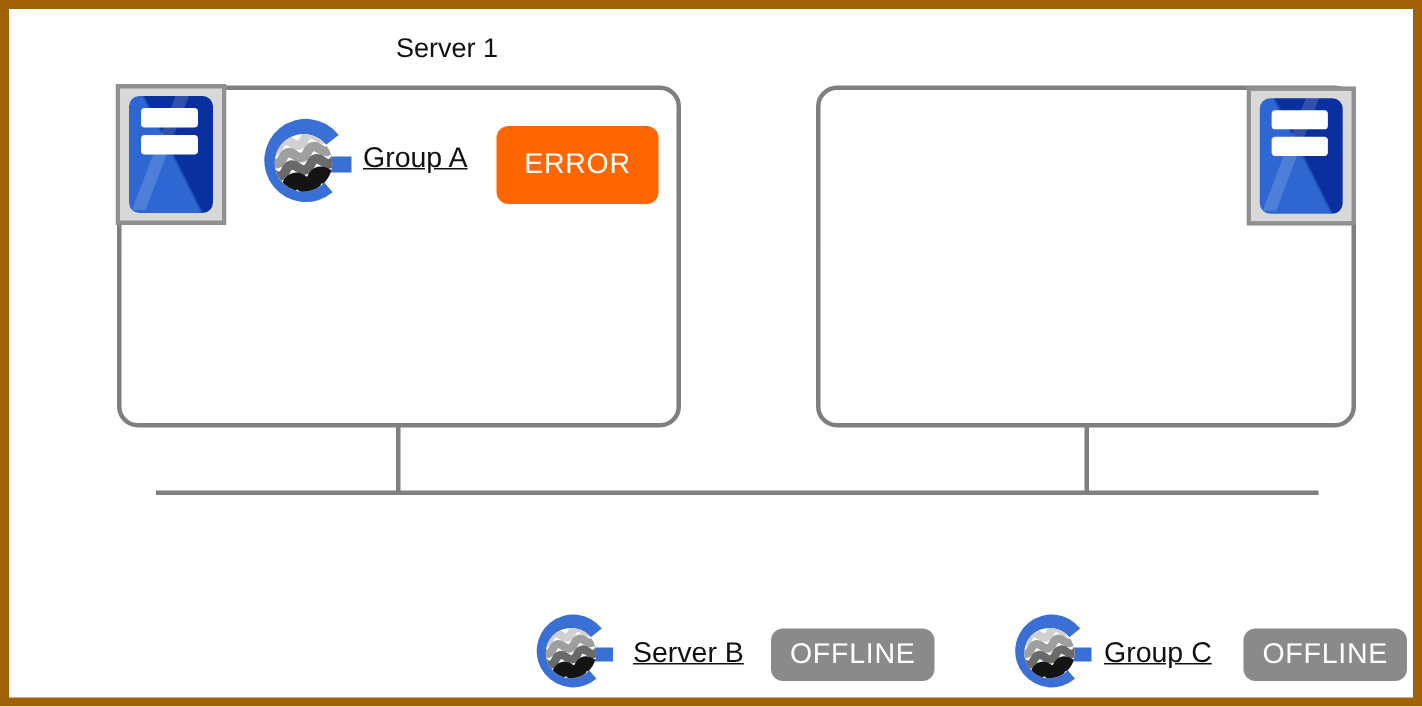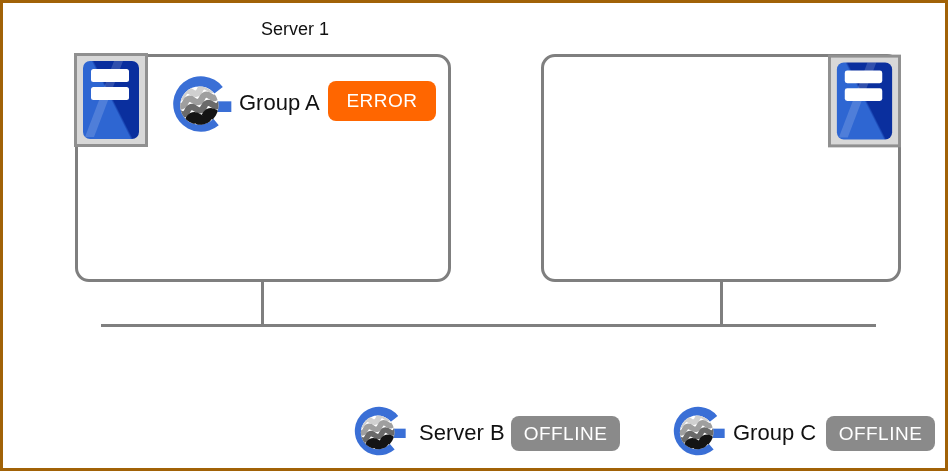--- a/index.html
+++ b/index.html
@@ -1,30 +1,30 @@
 <!DOCTYPE html>
 <html><head>
 <meta charset="utf-8">
 <style>
   html,body{margin:0;padding:0;background:#fff;}
   .stage{
     position:relative;width:948px;height:471px;box-sizing:border-box;
-    background:#fff;border:3px solid #a16207;overflow:hidden;
+    background:#fff;border:6px solid #a16207;overflow:hidden;
     font-family:"Liberation Sans",sans-serif;color:#111;
     --error-badge:#ff6600;--offline-badge:#8a8a8a;--outline:#7f7f7f;
     --logo-blue:#3a6fd6;--srv-light:#2e66d2;--srv-dark:#0a2f9e;
     --frame-fill:#d8d8d8;--frame-border:#909090;
   }
   .abs{position:absolute;}
   .server-title{position:absolute;width:200px;text-align:center;font-size:18px;line-height:22px;color:#111;}
   .server-box{position:absolute;box-sizing:border-box;background:#fff;border:3px solid var(--outline);border-radius:14px;}
   .badge{position:absolute;box-sizing:border-box;border-radius:8px;color:#fff;font-size:19px;letter-spacing:.5px;display:flex;align-items:center;justify-content:center;}
   .badge.error{background:var(--error-badge);}
   .badge.offline{background:var(--offline-badge);}
-  .group-label{position:absolute;font-size:22px;line-height:22px;white-space:nowrap;color:#111;}
+  .group-label{position:absolute;font-size:19px;line-height:22px;white-space:nowrap;color:#111;text-decoration:underline;}
   .line{position:absolute;background:var(--outline);}
   .logo-blue-fill{fill:var(--logo-blue);}
   .frame-rect{fill:var(--frame-fill);stroke:var(--frame-border);stroke-width:3;}
   .srv-stop-light{stop-color:var(--srv-light);}
   .srv-stop-dark{stop-color:var(--srv-dark);}
 </style>
 </head>
 <body>
 
 <div class="stage" style="--error-badge: #ff6600; --offline-badge: #8a8a8a; --outline: #7f7f7f; --logo-blue: #3a6fd6; --srv-light: #2e66d2; --srv-dark: #0a2f9e; --frame-fill: #d8d8d8; --frame-border: #909090;">
@@ -71,21 +71,21 @@
       <rect class="logo-blue-fill" x="40" y="27.5" width="17.5" height="10"></rect>
       <circle cx="27.5" cy="31.5" r="18" fill="#ffffff"></circle>
       <g clip-path="url(#globeClip)" transform="rotate(-14 27.5 31.5)">
         <use href="#waveband" transform="translate(27.5 17.5)" stroke="#d0d0d0" stroke-width="6"></use>
         <use href="#waveband" transform="translate(27.5 25.5)" stroke="#9f9f9f" stroke-width="6"></use>
         <use href="#waveband" transform="translate(27.5 33.5)" stroke="#6a6a6a" stroke-width="6"></use>
         <use href="#waveband" transform="translate(27.5 43.5)" stroke="#141414" stroke-width="10"></use>
       </g>
     </svg>
     <div class="group-label" style="left:236px;top:89px;">Group A</div>
-    <div class="badge error" style="left:325px;top:78px;width:108px;height:40px;">ERROR</div>
+    <div class="badge error" style="left:325px;top:78px;width:108px;height:52px;">ERROR</div>
   </div>
 
   <div class="line" style="left:258px;top:277px;width:3px;height:45px;"></div>
   <div class="line" style="left:717px;top:277px;width:3px;height:45px;"></div>
   <div class="line" style="left:98px;top:321px;width:775px;height:3px;"></div>
 
   <div>
     <svg class="abs" style="left:349px;top:400px;" width="56" height="56" viewBox="0 0 60 60">
       <path class="logo-blue-fill" d="M 49.5,14 A 26,26 0 1 0 45.7,49.9 L 39.3,42.3 A 16,16 0 1 1 41.6,20.2 Z"></path>
       <rect class="logo-blue-fill" x="40" y="27.5" width="17.5" height="10"></rect>

